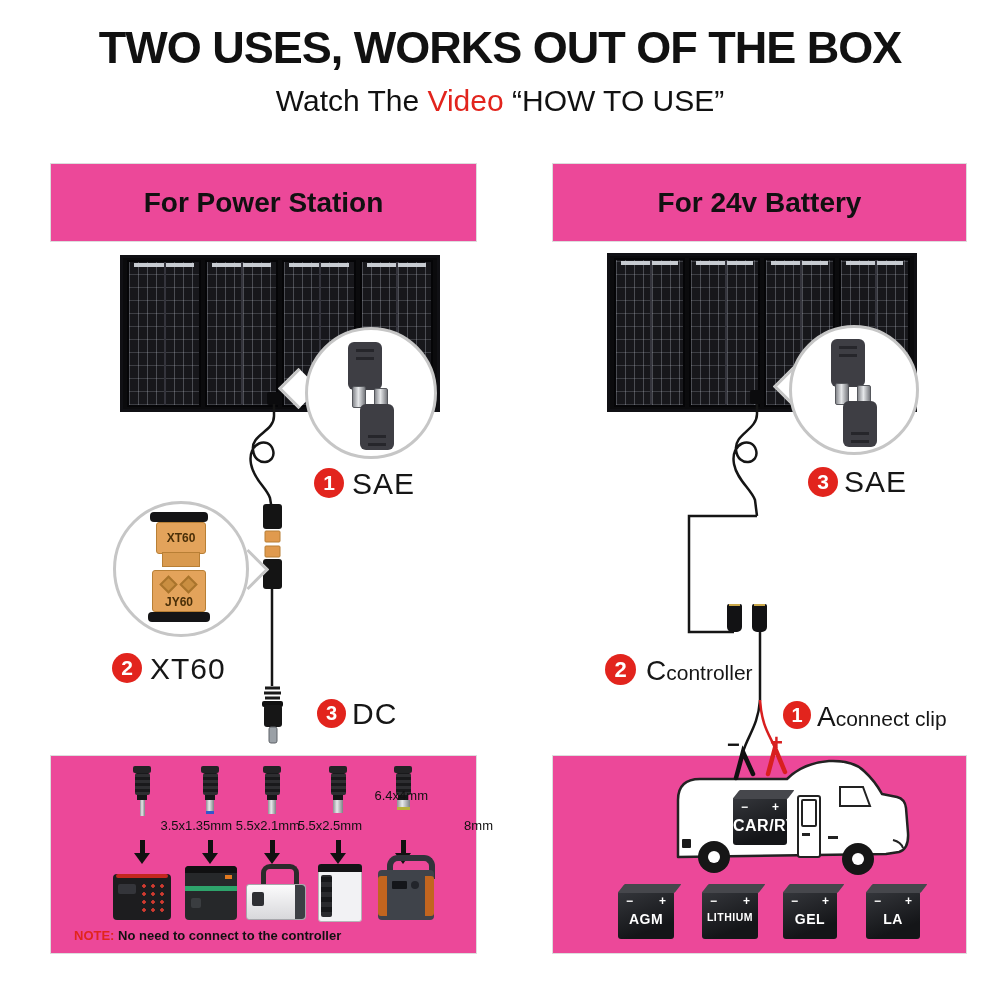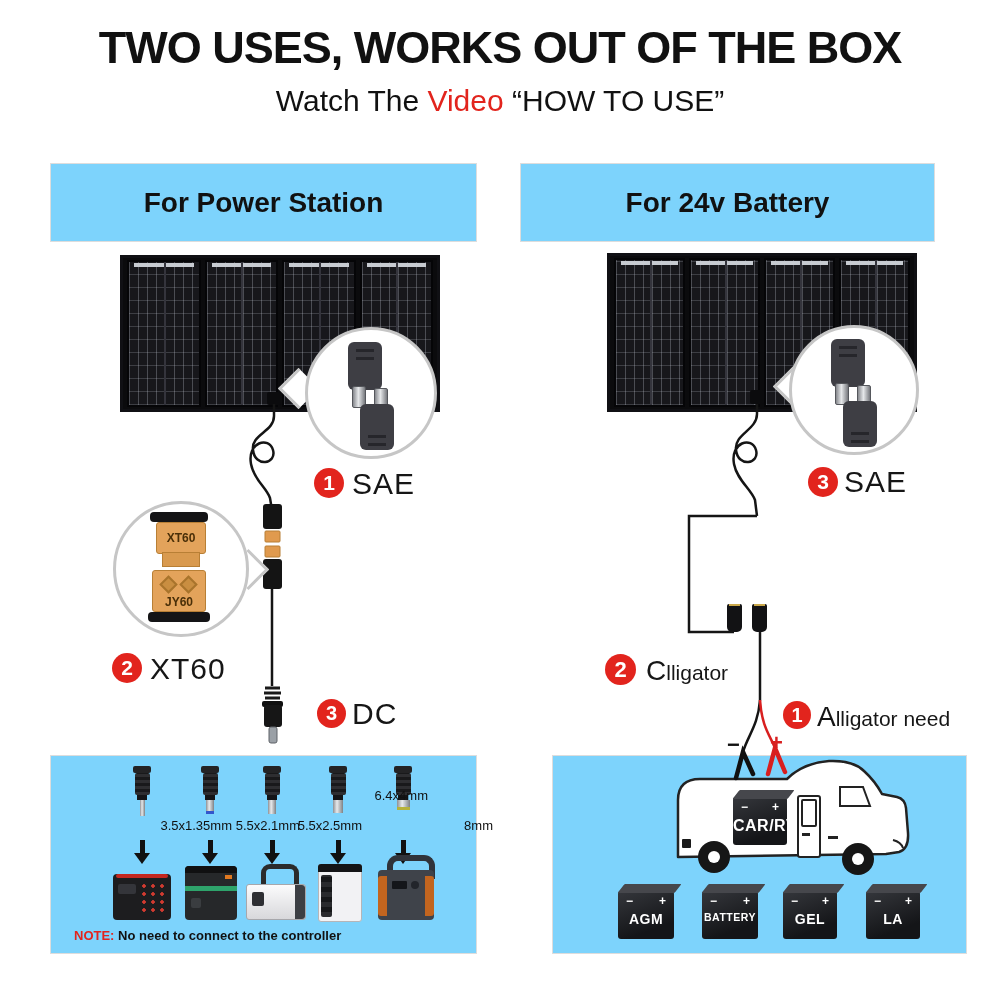--- a/index.html
+++ b/index.html
@@ -7,21 +7,21 @@
   .stage{position:relative;width:1000px;height:1000px;background:#fff;overflow:hidden;}
   .abs{position:absolute;}
 
   
   .title{left:0;top:22px;width:1000px;text-align:center;font-size:45px;font-weight:bold;
          letter-spacing:-1px;color:#111;z-index:8;}
   .subtitle{left:0;top:84px;width:1000px;text-align:center;font-size:30px;color:#111;z-index:8;}
   .subtitle .vid{color:#e2241d;}
 
   
-  .panelbox{border:1px solid #ddd;background:#7dd3fc;z-index:0;}
+  .panelbox{border:1px solid #ddd;background:#ec4899;z-index:0;}
   .colhead{display:flex;align-items:center;justify-content:center;
            font-size:28px;font-weight:bold;color:#111;}
 
   
   .solar{display:flex;background:#0b0b0d;border:3px solid #101014;padding:2px;z-index:1;}
   .fold{position:relative;flex:1;margin:0 2px;border:2px solid #050507;
         background:
           repeating-linear-gradient(90deg,rgba(195,200,212,.30) 0 1px,transparent 1px 9px),
           repeating-linear-gradient(0deg,rgba(195,200,212,.22) 0 1px,transparent 1px 13px),
           #17171b;}
@@ -112,21 +112,21 @@
 </style>
 </head>
 <body>
 
 <div class="stage">
 
   <div class="abs subtitle"><span>Watch The </span><span class="vid">Video</span><span> “HOW TO USE”</span></div>
   <div class="abs title">TWO USES, WORKS OUT OF THE BOX</div>
 
   <div class="abs panelbox colhead" style="left:50px;top:163px;width:425px;height:77px;">For Power Station</div>
-  <div class="abs panelbox colhead" style="left:520px;top:163px;width:413px;height:77px;">For 24v Battery</div>
+  <div class="abs panelbox colhead" style="left:552px;top:163px;width:413px;height:77px;">For 24v Battery</div>
 
   <div class="abs panelbox" style="left:50px;top:755px;width:425px;height:197px;"></div>
   <div class="abs panelbox" style="left:552px;top:755px;width:413px;height:197px;"></div>
 
   <div class="abs solar" style="left:120px;top:255px;width:310px;height:147px;">
     <div class="fold"></div>
     <div class="fold"></div>
     <div class="fold"></div>
     <div class="fold"></div>
   </div>
@@ -324,40 +324,40 @@
   </div>
 
   <div class="abs badge" style="left:808px;top:467px;width:30px;height:30px;font-size:21px;">3</div>
   <div class="abs lbl" style="left:844px;top:465px;">SAE</div>
 
   <div class="abs cport" style="left:727px;top:604px;"></div>
   <div class="abs cport" style="left:752px;top:604px;"></div>
 
   <div class="abs badge" style="left:605px;top:654px;width:31px;height:31px;font-size:22px;">2</div>
   <div class="abs mixlbl" style="left:646px;top:655px;">
-    <span class="big">C</span><span class="rest">lligator</span>
+    <span class="big">C</span><span class="rest">controller</span>
   </div>
 
   <div class="abs badge" style="left:783px;top:701px;width:28px;height:28px;font-size:20px;">1</div>
   <div class="abs mixlbl" style="left:817px;top:701px;">
-    <span class="big">A</span><span class="rest">lligator need</span>
+    <span class="big">A</span><span class="rest">connect clip</span>
   </div>
 
   <div class="abs signminus" style="left:727px;top:732px;">−</div>
   <div class="abs signplus" style="left:770px;top:730px;">+</div>
 
   <div class="abs bat" style="left:618px;top:891px;width:56px;">
     <span class="bm">−</span>
     <span class="bp">+</span>
     <span class="bl">AGM</span>
   </div>
   <div class="abs bat" style="left:702px;top:891px;width:56px;">
     <span class="bm">−</span>
     <span class="bp">+</span>
-    <span class="bl" style="font-size:10.5px;">BATTERY</span>
+    <span class="bl" style="font-size:10.5px;">LITHIUM</span>
   </div>
   <div class="abs bat" style="left:783px;top:891px;width:54px;">
     <span class="bm">−</span>
     <span class="bp">+</span>
     <span class="bl">GEL</span>
   </div>
   <div class="abs bat" style="left:866px;top:891px;width:54px;">
     <span class="bm">−</span>
     <span class="bp">+</span>
     <span class="bl">LA</span>

